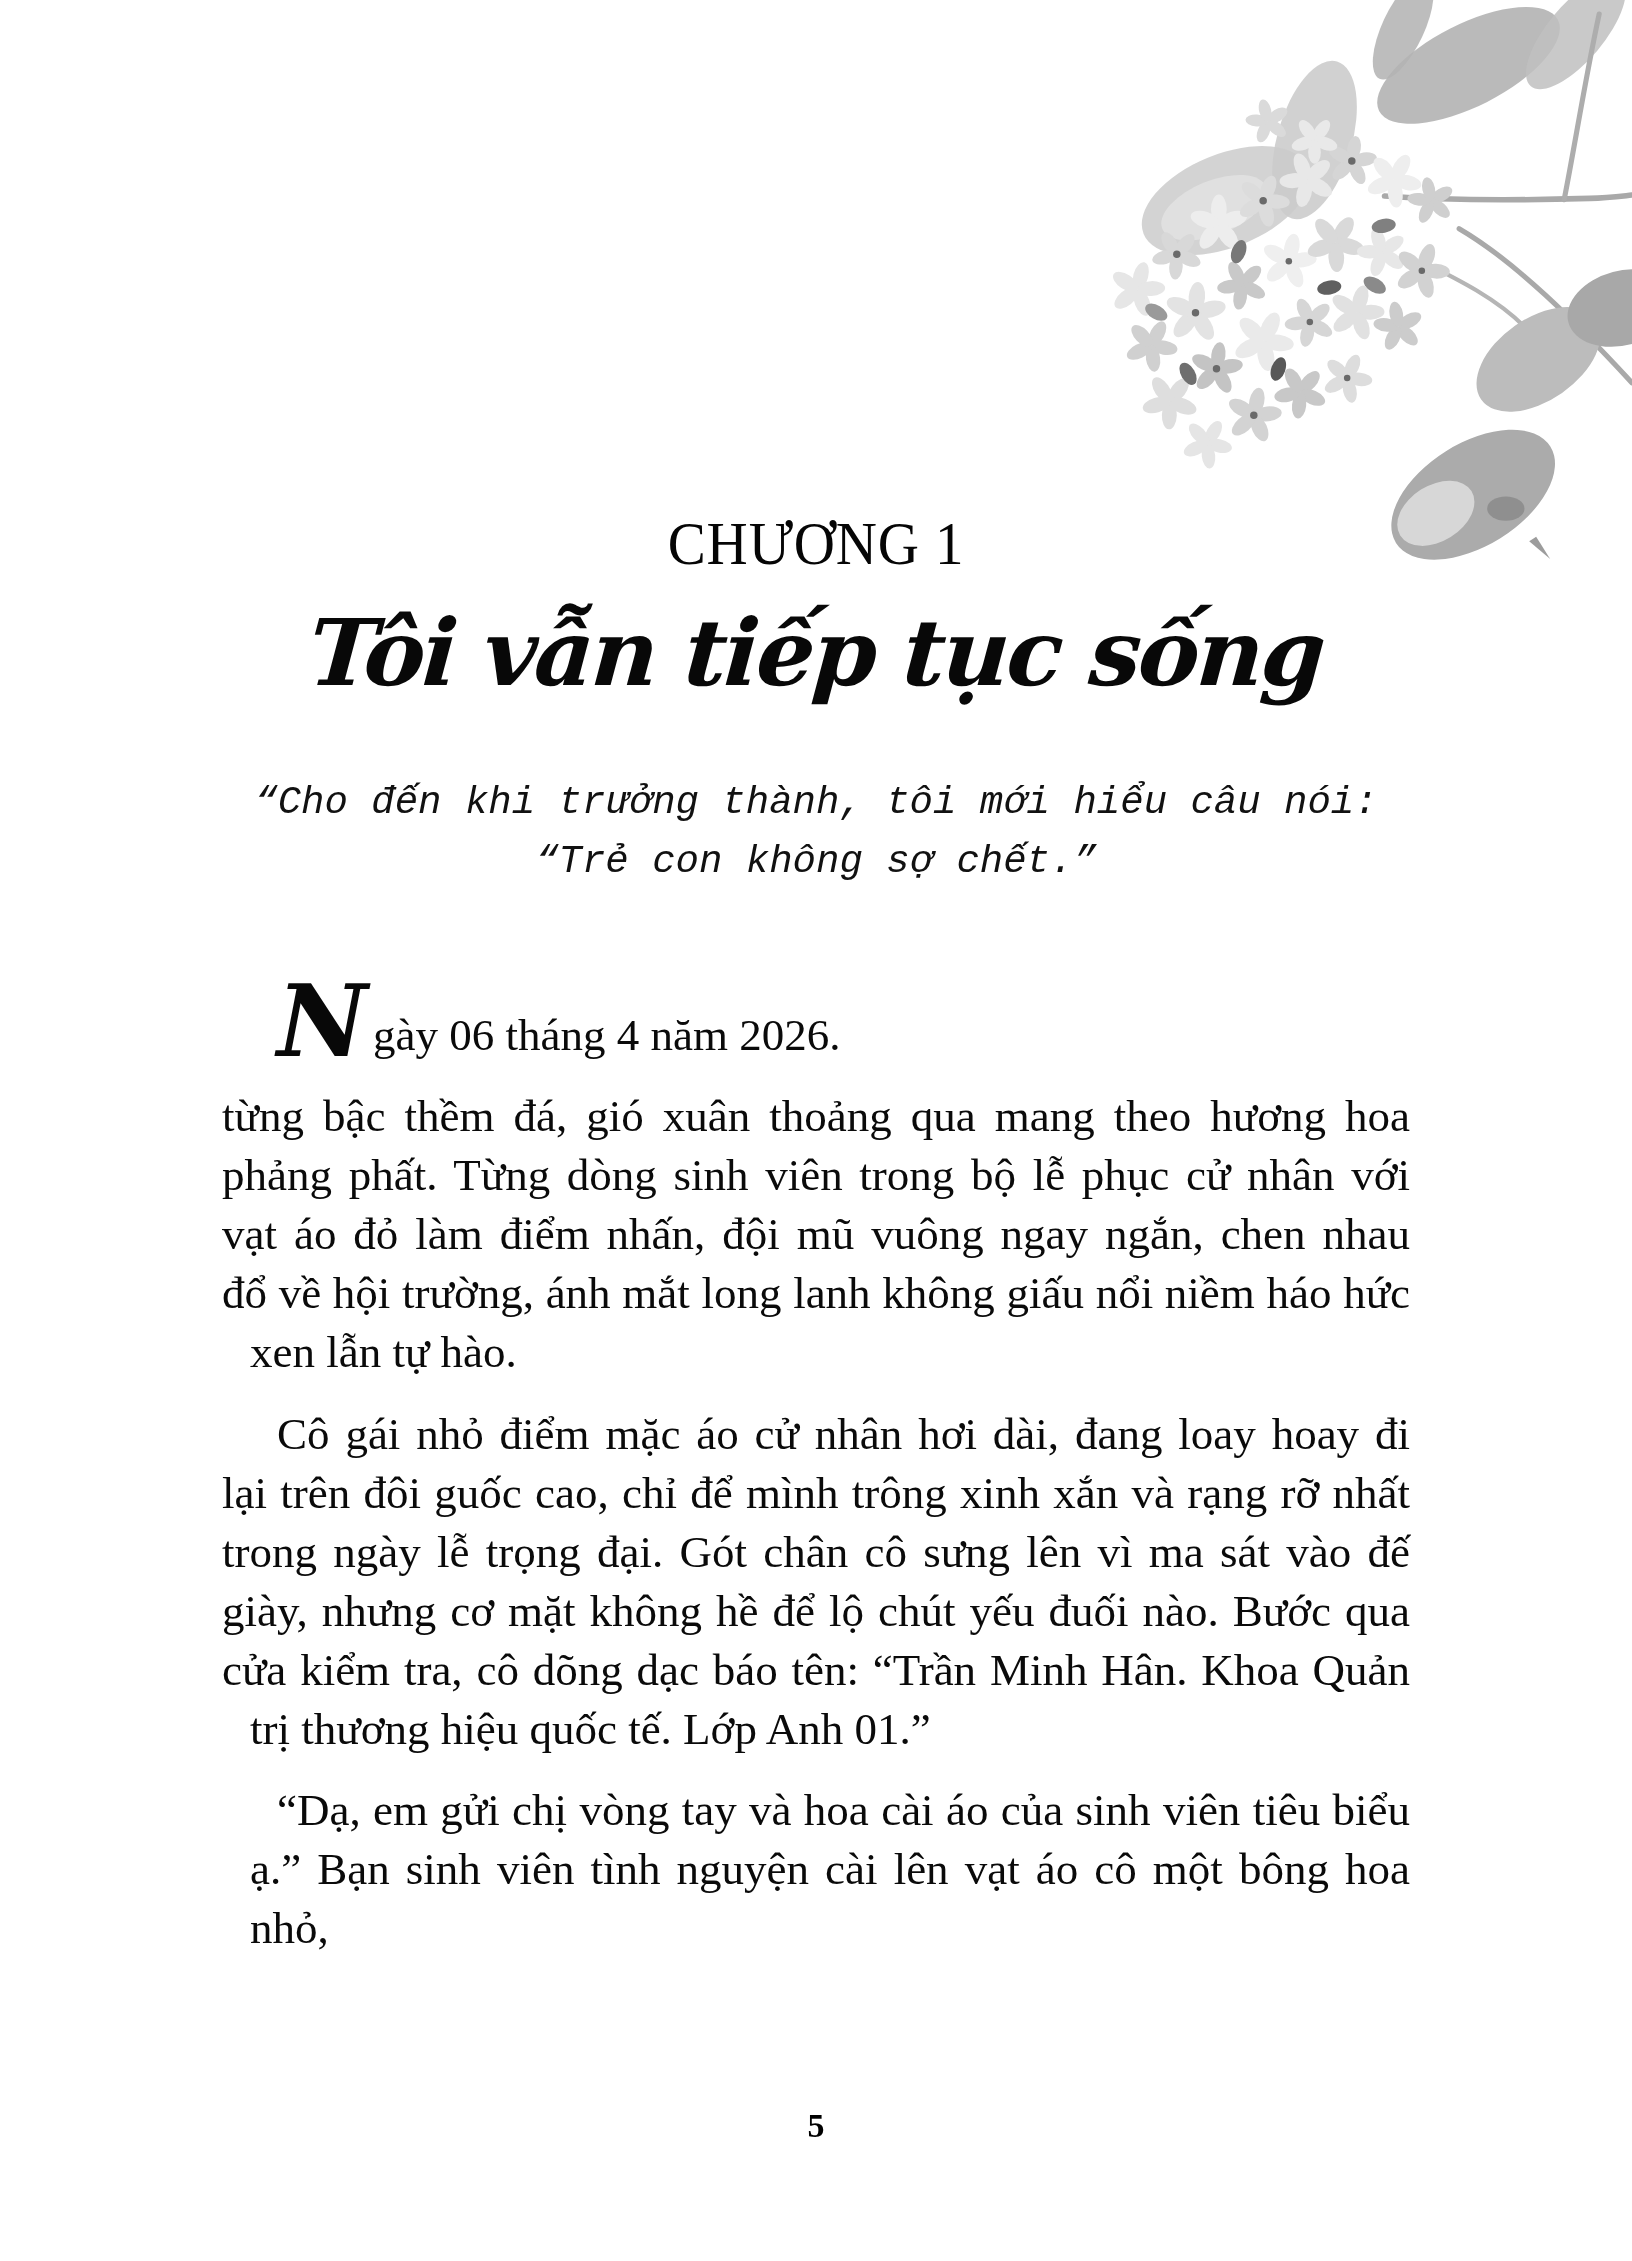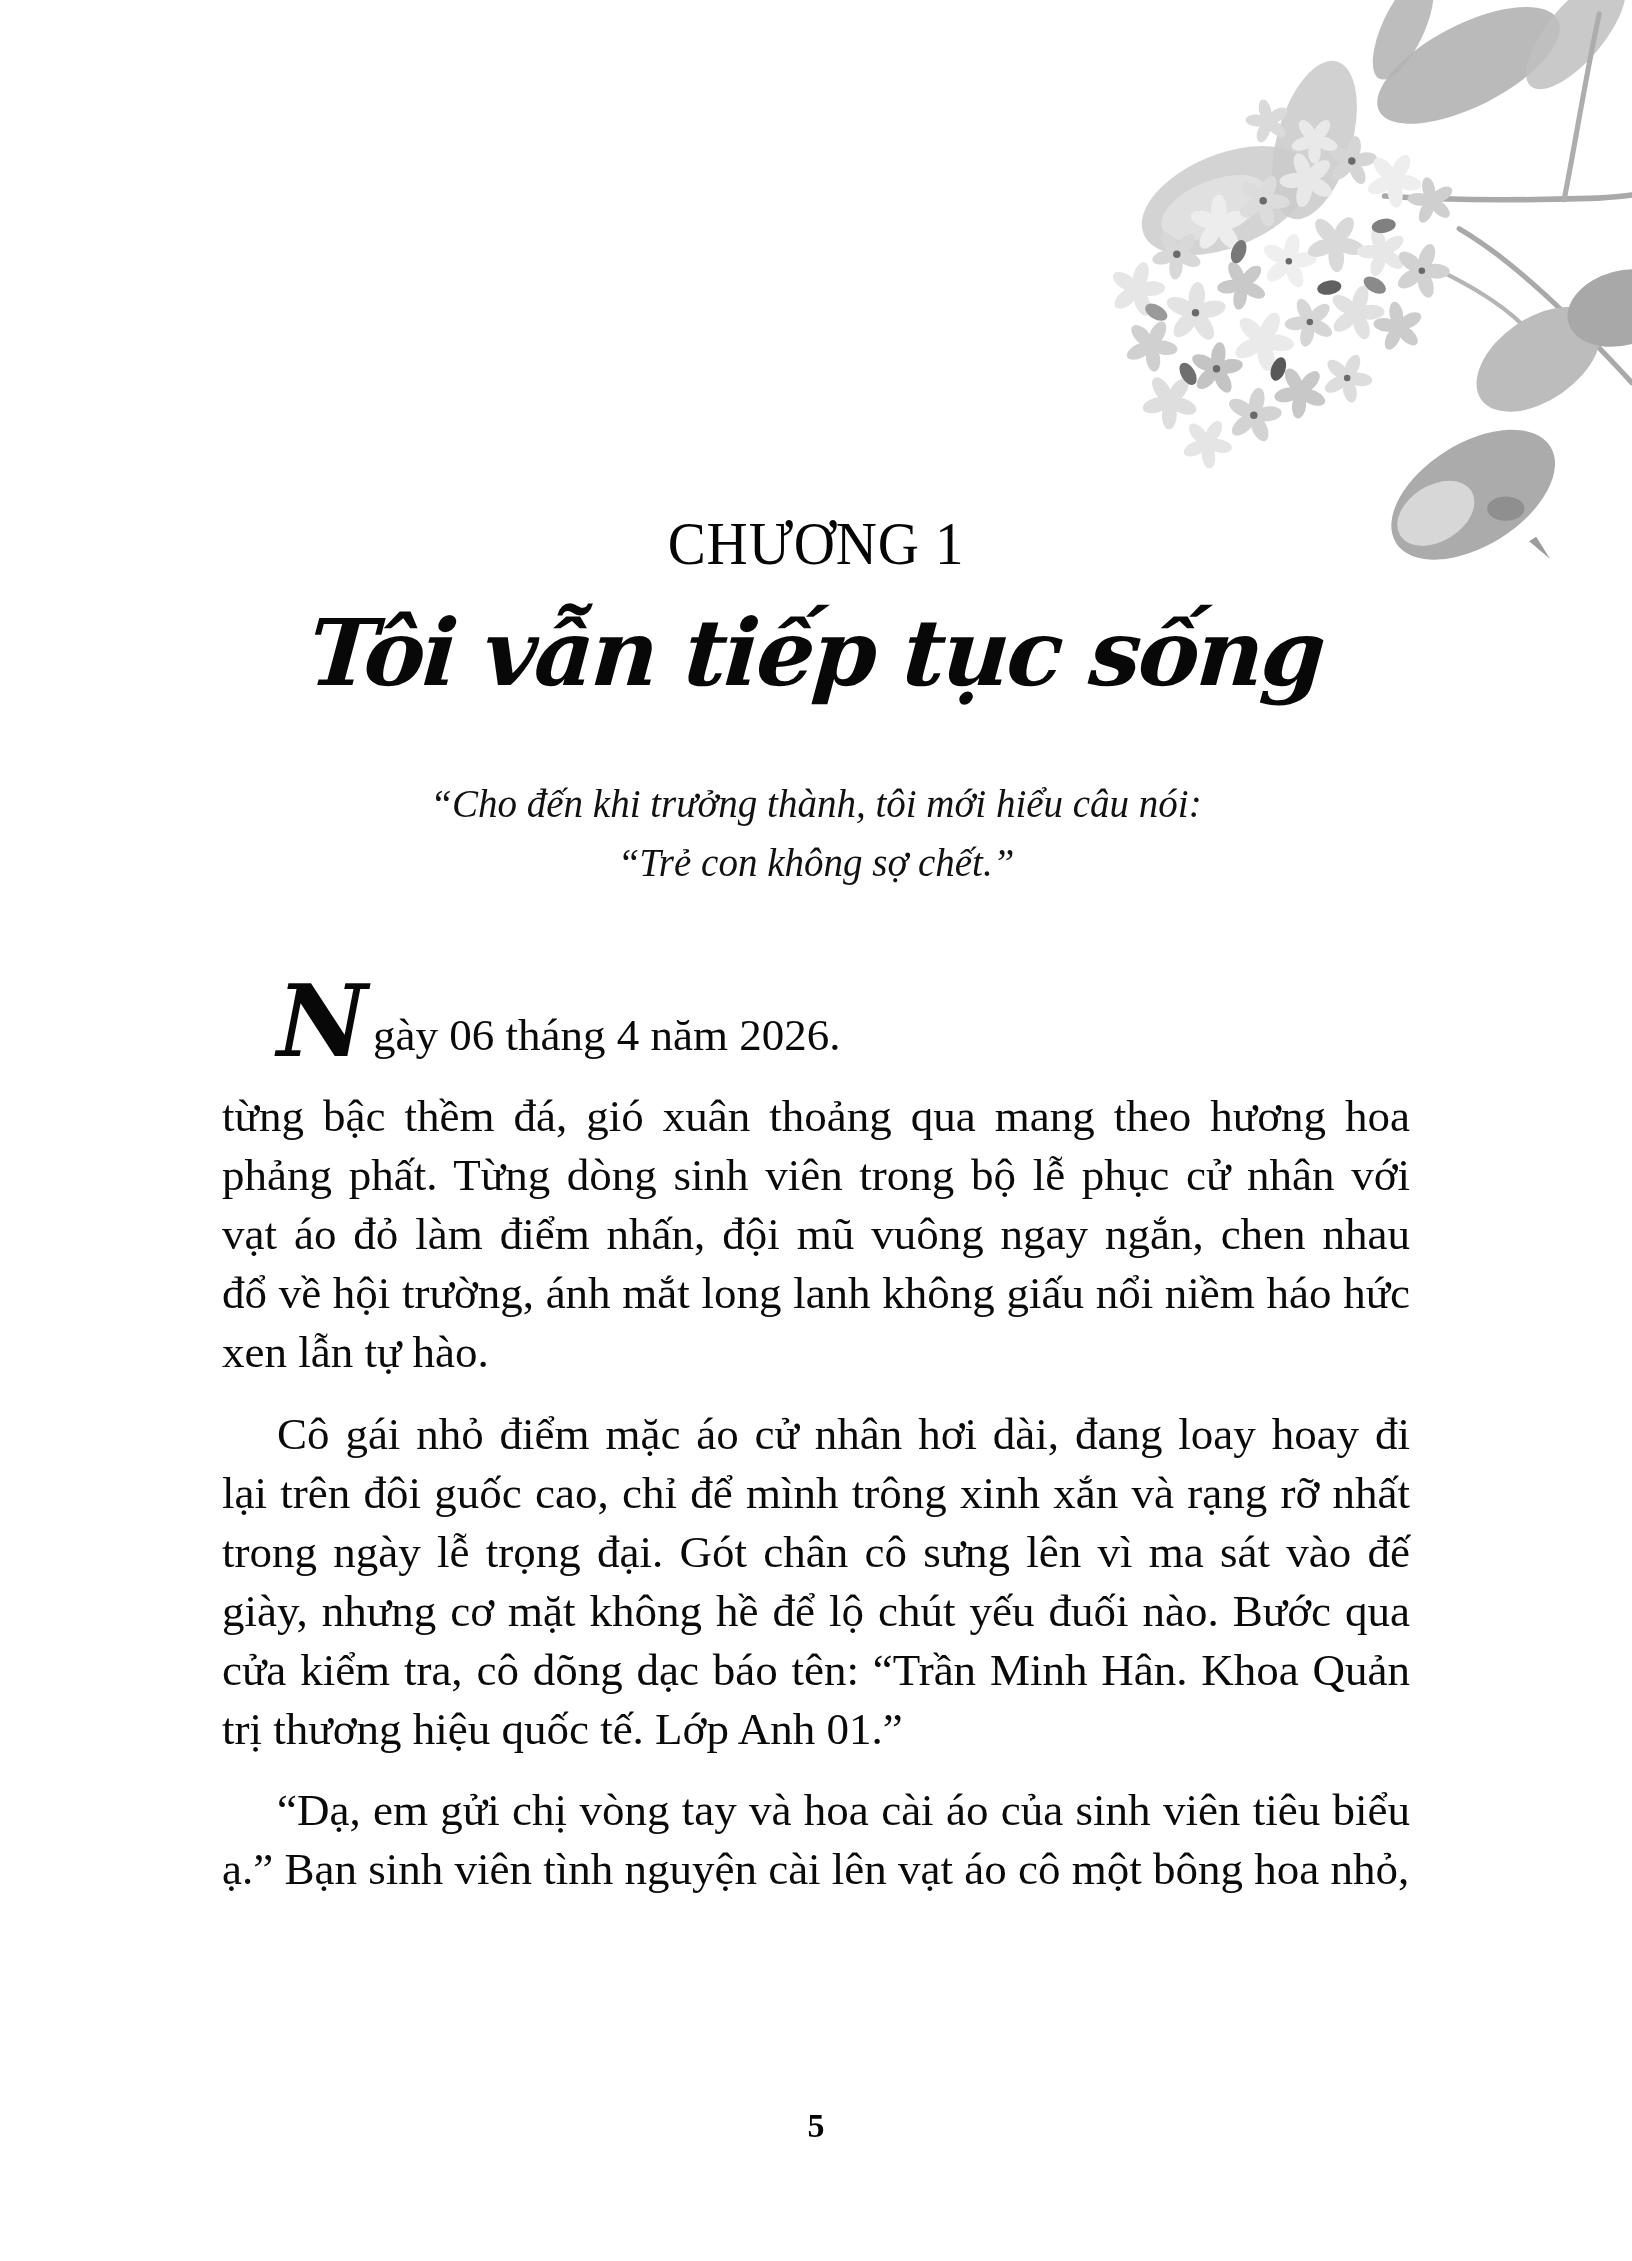--- a/index.html
+++ b/index.html
@@ -23,28 +23,28 @@
   .chapter-title{
     position:absolute;left:175px;top:594px;width:1282px;
     text-align:center;font-size:92px;line-height:1.3;
     font-family:"DejaVu Serif","Liberation Serif",serif;
     font-style:italic;font-weight:700;letter-spacing:-2.8px;color:#080808;
     transform:skewX(-4deg);
   }
   .epigraph{
     position:absolute;left:222px;top:774px;width:1188px;
     text-align:center;font-style:italic;font-size:39px;line-height:59px;
-    font-family:Liberation Serif, serif;color:#111;
+    font-family:Liberation Mono, monospace;color:#111;
   }
 
   
   .column{position:absolute;left:222px;top:1006px;width:1188px;font-size:45px;line-height:59px;}
   .para{margin:0 0 22.4px 0;}
   .line{text-align:justify;text-align-last:justify;}
-  .line.last{text-align-last:left;}
+  .line.last{text-align-last:left;margin-left:28px;}
   .first{text-indent:55px;}
   .p1{text-indent:55px;white-space:nowrap;}
   .dropcap{
     font-family:"DejaVu Serif",serif;font-style:italic;font-weight:700;
     font-size:99px;line-height:0;position:relative;top:5.6px;margin-right:7.5px;
     letter-spacing:-1.9px;color:#080808;
   }
 
   .page-number{
     position:absolute;left:0;top:2107px;width:1632px;text-align:center;

